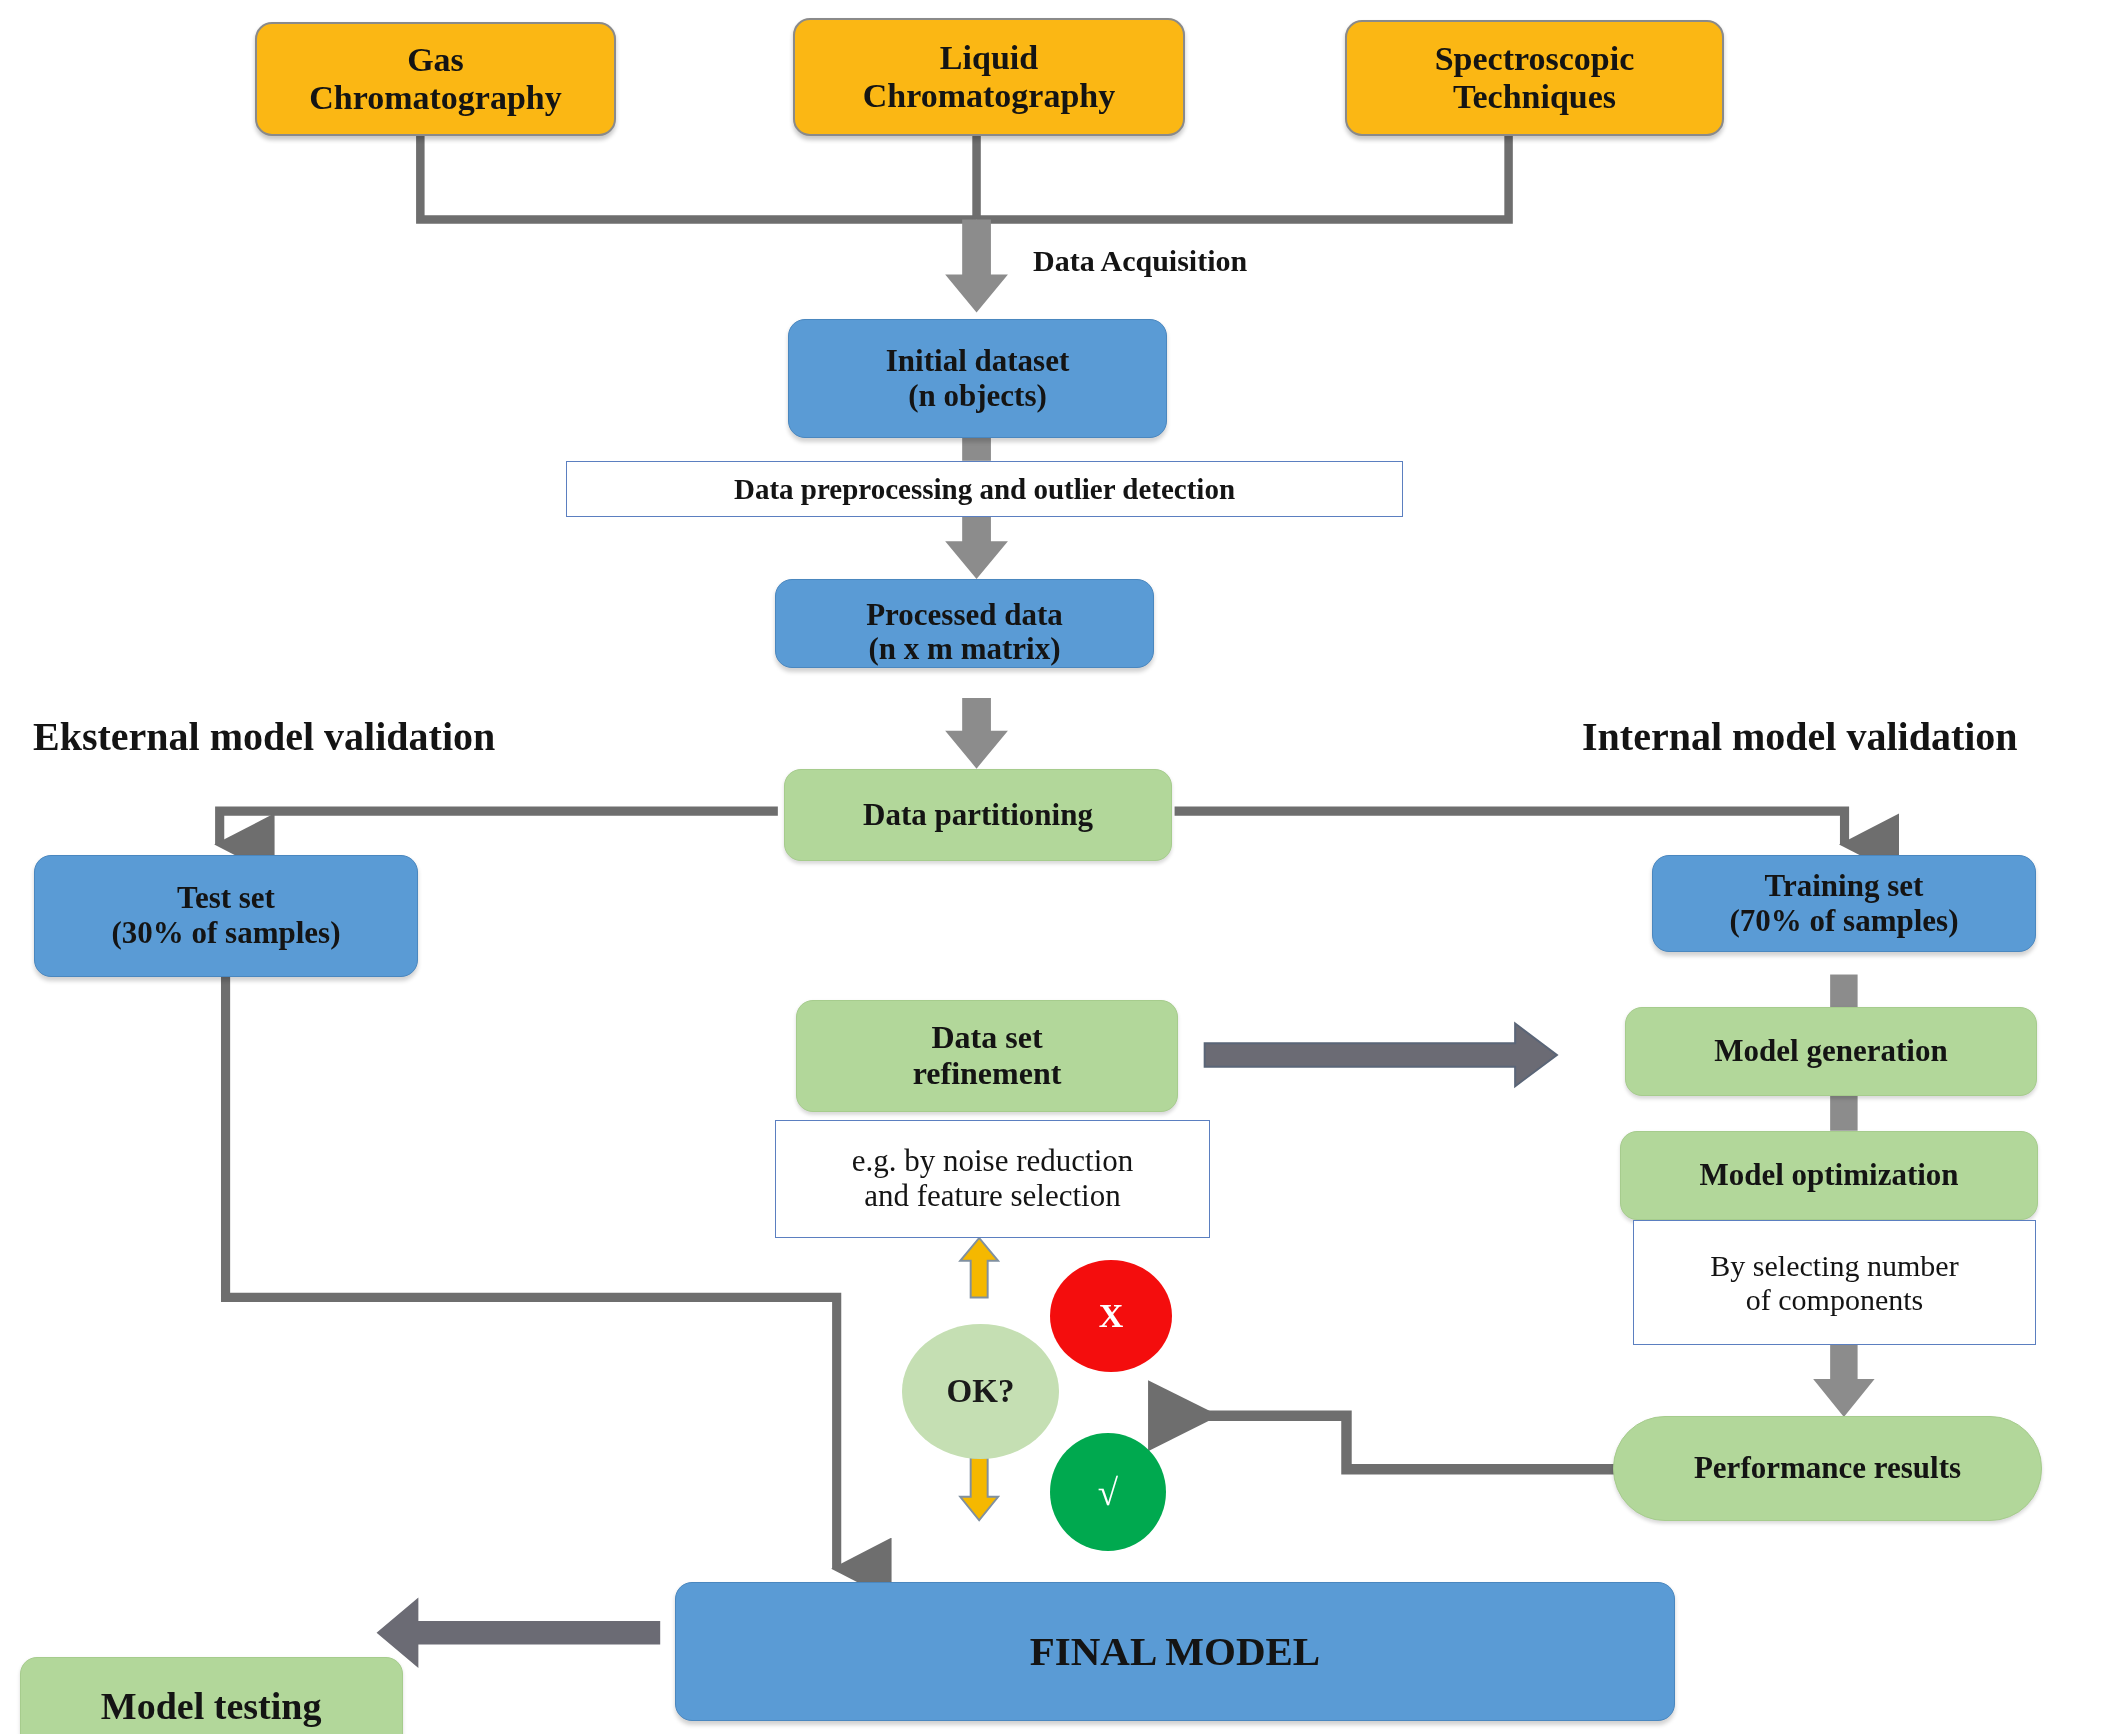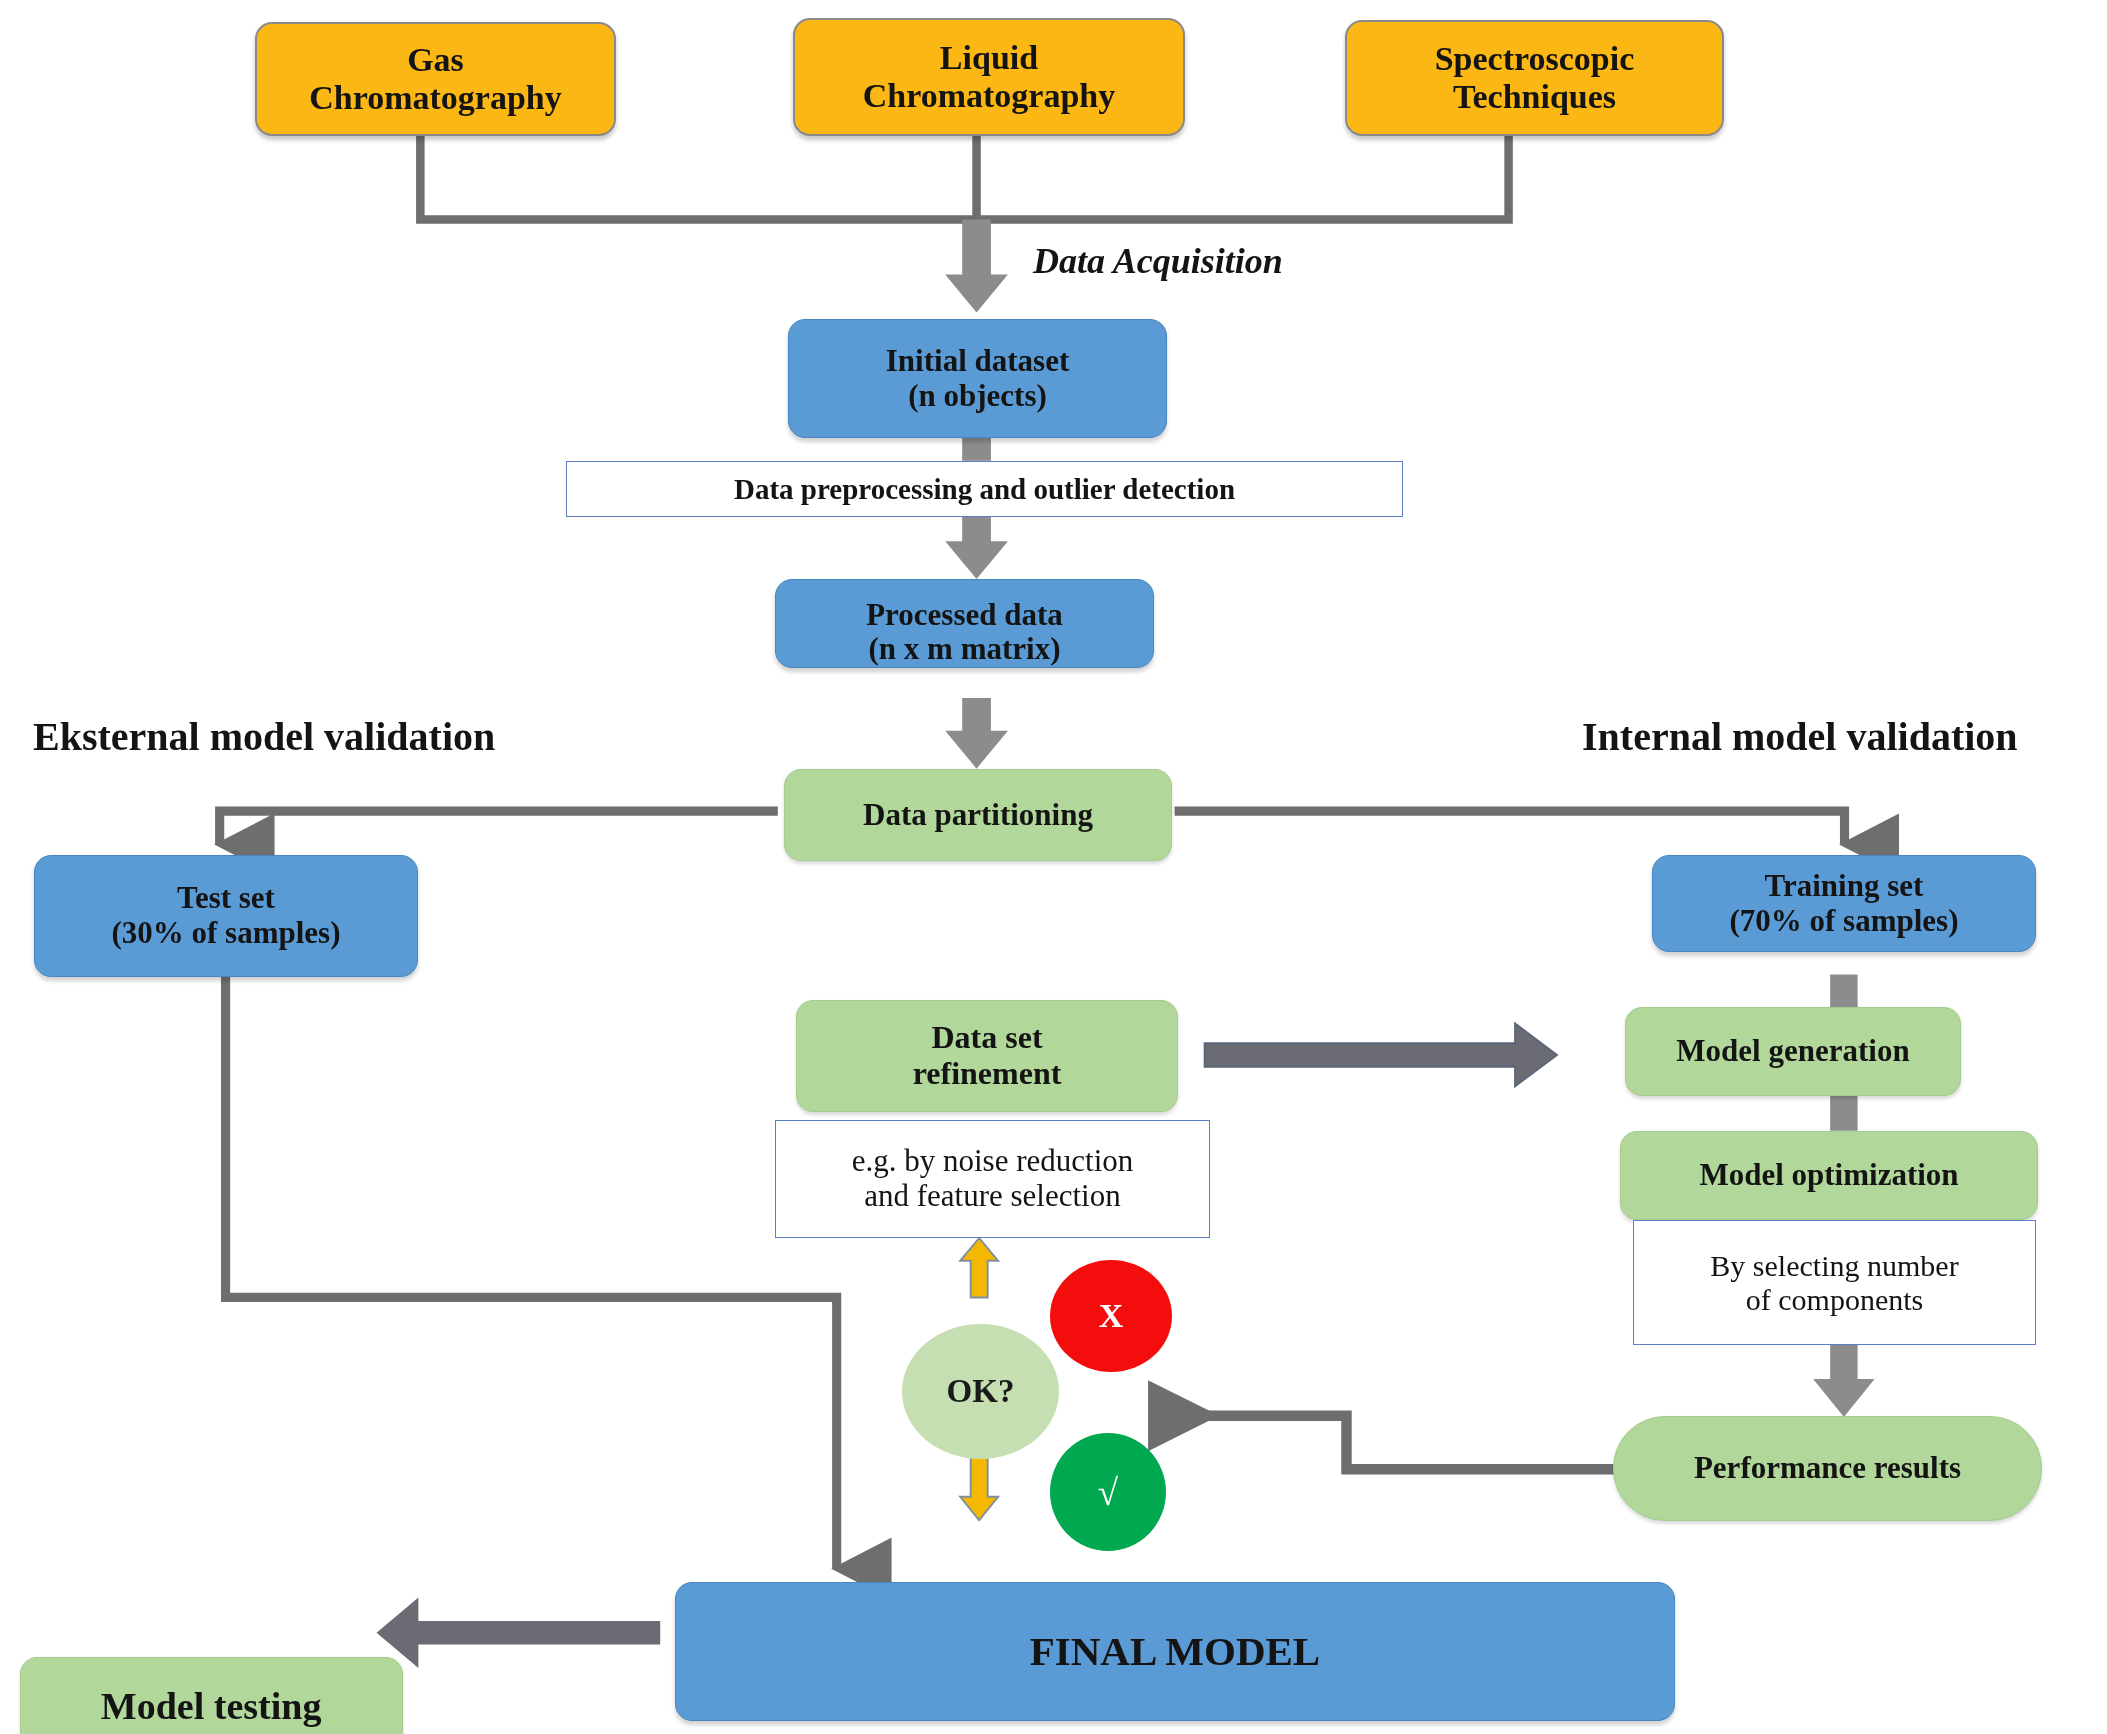--- a/index.html
+++ b/index.html
@@ -118,21 +118,21 @@
     </span>
   </div>
 
   <div class="node orange" style="left:1331px;top:19.6px;width:379px;height:116px;font-size:34px;">
     <span>
       <span>Spectroscopic</span><br>
       <span>Techniques</span>
     </span>
   </div>
 
-  <div class="node plain" style="left:1033px;top:242px;width:340px;height:38px;font-size:36px;justify-content:flex-start;font-style:italic;">Data Acquisition</div>
+  <div class="node plain" style="left:1033px;top:242px;width:340px;height:38px;font-size:30px;justify-content:flex-start;">Data Acquisition</div>
 
   <div class="node blue" style="left:788px;top:319px;width:379px;height:119px;font-size:31px;">
     <span>
       <span>Initial dataset</span><br>
       <span>(n objects)</span>
     </span>
   </div>
 
   <div class="node notebox" style="left:566px;top:461px;width:837px;height:56px;font-size:29px;font-weight:bold;">Data preprocessing and outlier detection</div>
 
@@ -170,21 +170,21 @@
     </span>
   </div>
 
   <div class="node notebox" style="left:775px;top:1120px;width:435px;height:118px;font-size:31px;font-weight:normal;">
     <span>
       <span>e.g. by noise reduction</span><br>
       <span>and feature selection</span>
     </span>
   </div>
 
-  <div class="node green" style="left:1625px;top:1007px;width:336px;height:89px;font-size:31px;">Model generation</div>
+  <div class="node green" style="left:1625px;top:1007px;width:412px;height:89px;font-size:31px;">Model generation</div>
 
   <div class="node green" style="left:1620px;top:1131px;width:418px;height:89px;font-size:31px;">Model optimization</div>
 
   <div class="node notebox" style="left:1633px;top:1220px;width:403px;height:125px;font-size:30px;font-weight:normal;">
     <span>
       <span>By selecting number</span><br>
       <span>of components</span>
     </span>
   </div>
 

